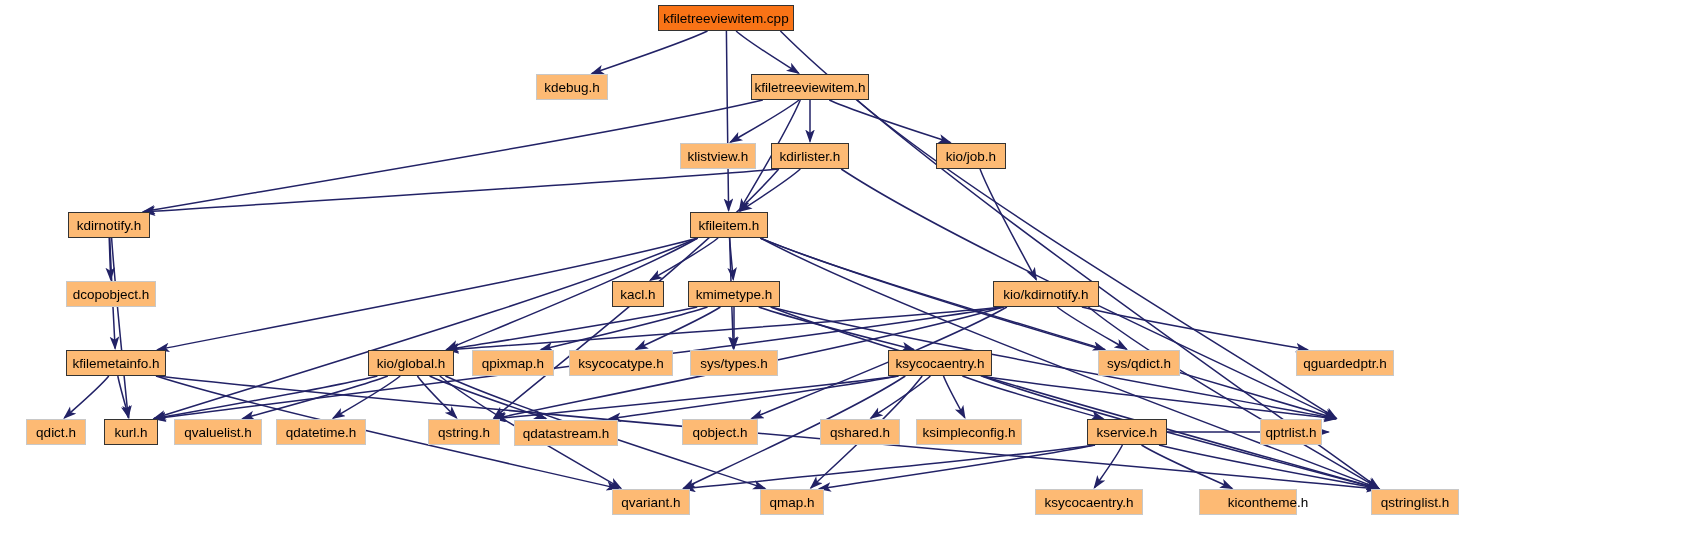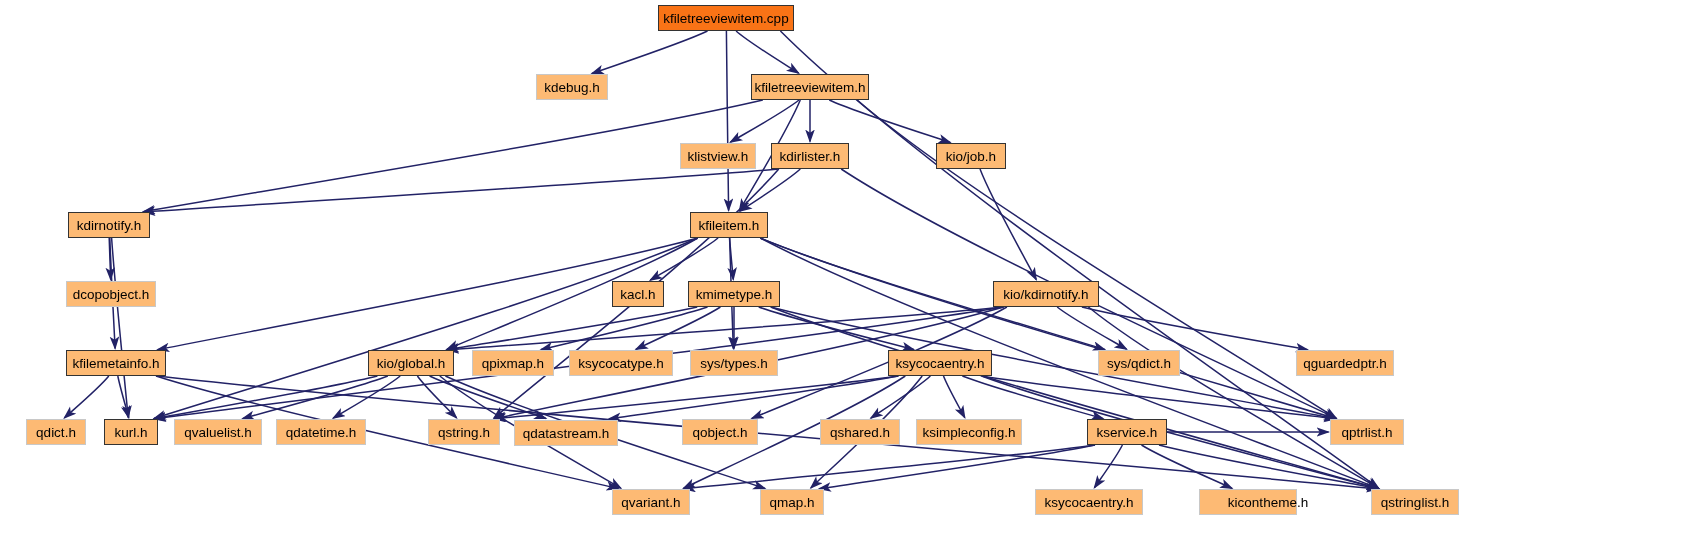--- a/index.html
+++ b/index.html
@@ -116,20 +116,20 @@
       <div class="node " style="left: 26px; top: 419px; width: 60px; height: 26px;">qdict.h</div>
       <div class="node strong" style="left: 104px; top: 419px; width: 54px; height: 26px;">kurl.h</div>
       <div class="node " style="left: 174px; top: 419px; width: 88px; height: 26px;">qvaluelist.h</div>
       <div class="node " style="left: 276px; top: 419px; width: 90px; height: 26px;">qdatetime.h</div>
       <div class="node " style="left: 428px; top: 419px; width: 72px; height: 26px;">qstring.h</div>
       <div class="node " style="left: 514px; top: 420px; width: 104px; height: 26px;">qdatastream.h</div>
       <div class="node " style="left: 682px; top: 419px; width: 76px; height: 26px;">qobject.h</div>
       <div class="node " style="left: 820px; top: 419px; width: 80px; height: 26px;">qshared.h</div>
       <div class="node " style="left: 916px; top: 419px; width: 106px; height: 26px;">ksimpleconfig.h</div>
       <div class="node strong" style="left: 1087px; top: 419px; width: 80px; height: 26px;">kservice.h</div>
-      <div class="node " style="left: 1330px; top: 419px; width: 74px; height: 26px;">qptrlist.h</div>
+      <div class="node " style="left: 1260px; top: 419px; width: 62px; height: 26px;">qptrlist.h</div>
       <div class="node " style="left: 612px; top: 489px; width: 78px; height: 26px;">qvariant.h</div>
       <div class="node " style="left: 760px; top: 489px; width: 64px; height: 26px;">qmap.h</div>
       <div class="node " style="left: 1035px; top: 489px; width: 108px; height: 26px;">ksycocaentry.h</div>
       <div class="node " style="left: 1199px; top: 489px; width: 98px; height: 26px; padding-left: 40px;">kicontheme.h</div>
       <div class="node " style="left: 1371px; top: 489px; width: 88px; height: 26px;">qstringlist.h</div>
     </div>
 </div>
 
 </body></html>

